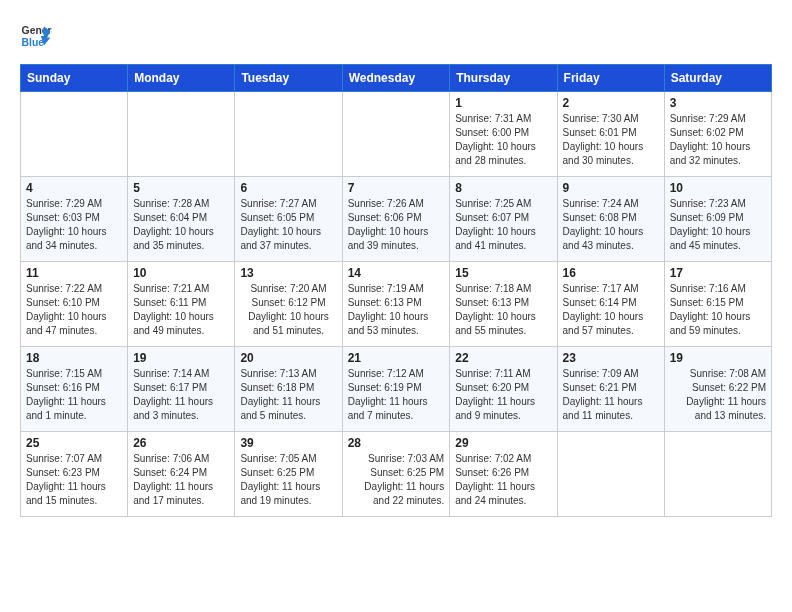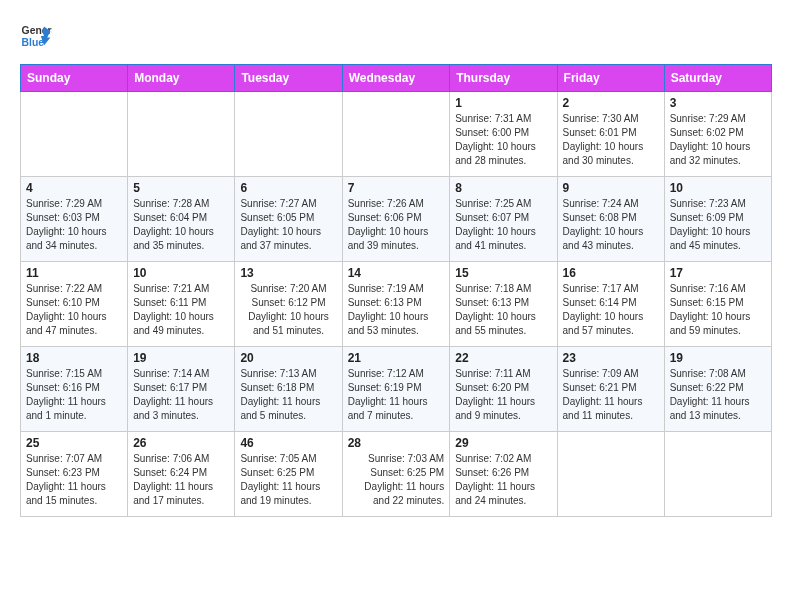--- a/index.html
+++ b/index.html
@@ -37,21 +37,21 @@
       font-size: 14px;
       color: #555;
       margin-top: 2px;
     }
     .calendar {
       width: 100%;
       border-collapse: collapse;
       font-size: 11px;
     }
     .calendar th {
-      background-color: #d946ef;
+      background-color: #1d4ed8;
       color: white;
       text-align: left;
       padding: 6px 6px;
       font-size: 12px;
       font-weight: bold;
       border: 1px solid #2b7cd3;
     }
     .calendar td {
       vertical-align: top;
       border: 1px solid #ccc;
@@ -274,21 +274,21 @@
         </td>
         <td>
           <div class="day-number">23</div>
           <div class="day-info" style="white-space: pre-line;">Sunrise: 7:09 AM
 Sunset: 6:21 PM
 Daylight: 11 hours
 and 11 minutes.</div>
         </td>
         <td>
           <div class="day-number">19</div>
-          <div class="day-info" style="white-space: pre-line;">Sunrise: 7:08 AM
+          <div class="day-info" style="white-space: pre-line; text-align: right;">Sunrise: 7:08 AM
 Sunset: 6:22 PM
 Daylight: 11 hours
 and 13 minutes.</div>
         </td>
       </tr>
       <tr class="week-row">
         <td>
           <div class="day-number">25</div>
           <div class="day-info" style="white-space: pre-line;">Sunrise: 7:07 AM
 Sunset: 6:23 PM
@@ -296,21 +296,21 @@
 and 15 minutes.</div>
         </td>
         <td>
           <div class="day-number">26</div>
           <div class="day-info" style="white-space: pre-line;">Sunrise: 7:06 AM
 Sunset: 6:24 PM
 Daylight: 11 hours
 and 17 minutes.</div>
         </td>
         <td>
-          <div class="day-number">46</div>
+          <div class="day-number">39</div>
           <div class="day-info" style="white-space: pre-line;">Sunrise: 7:05 AM
 Sunset: 6:25 PM
 Daylight: 11 hours
 and 19 minutes.</div>
         </td>
         <td>
           <div class="day-number">28</div>
           <div class="day-info" style="white-space: pre-line; text-align: right;">Sunrise: 7:03 AM
 Sunset: 6:25 PM
 Daylight: 11 hours

